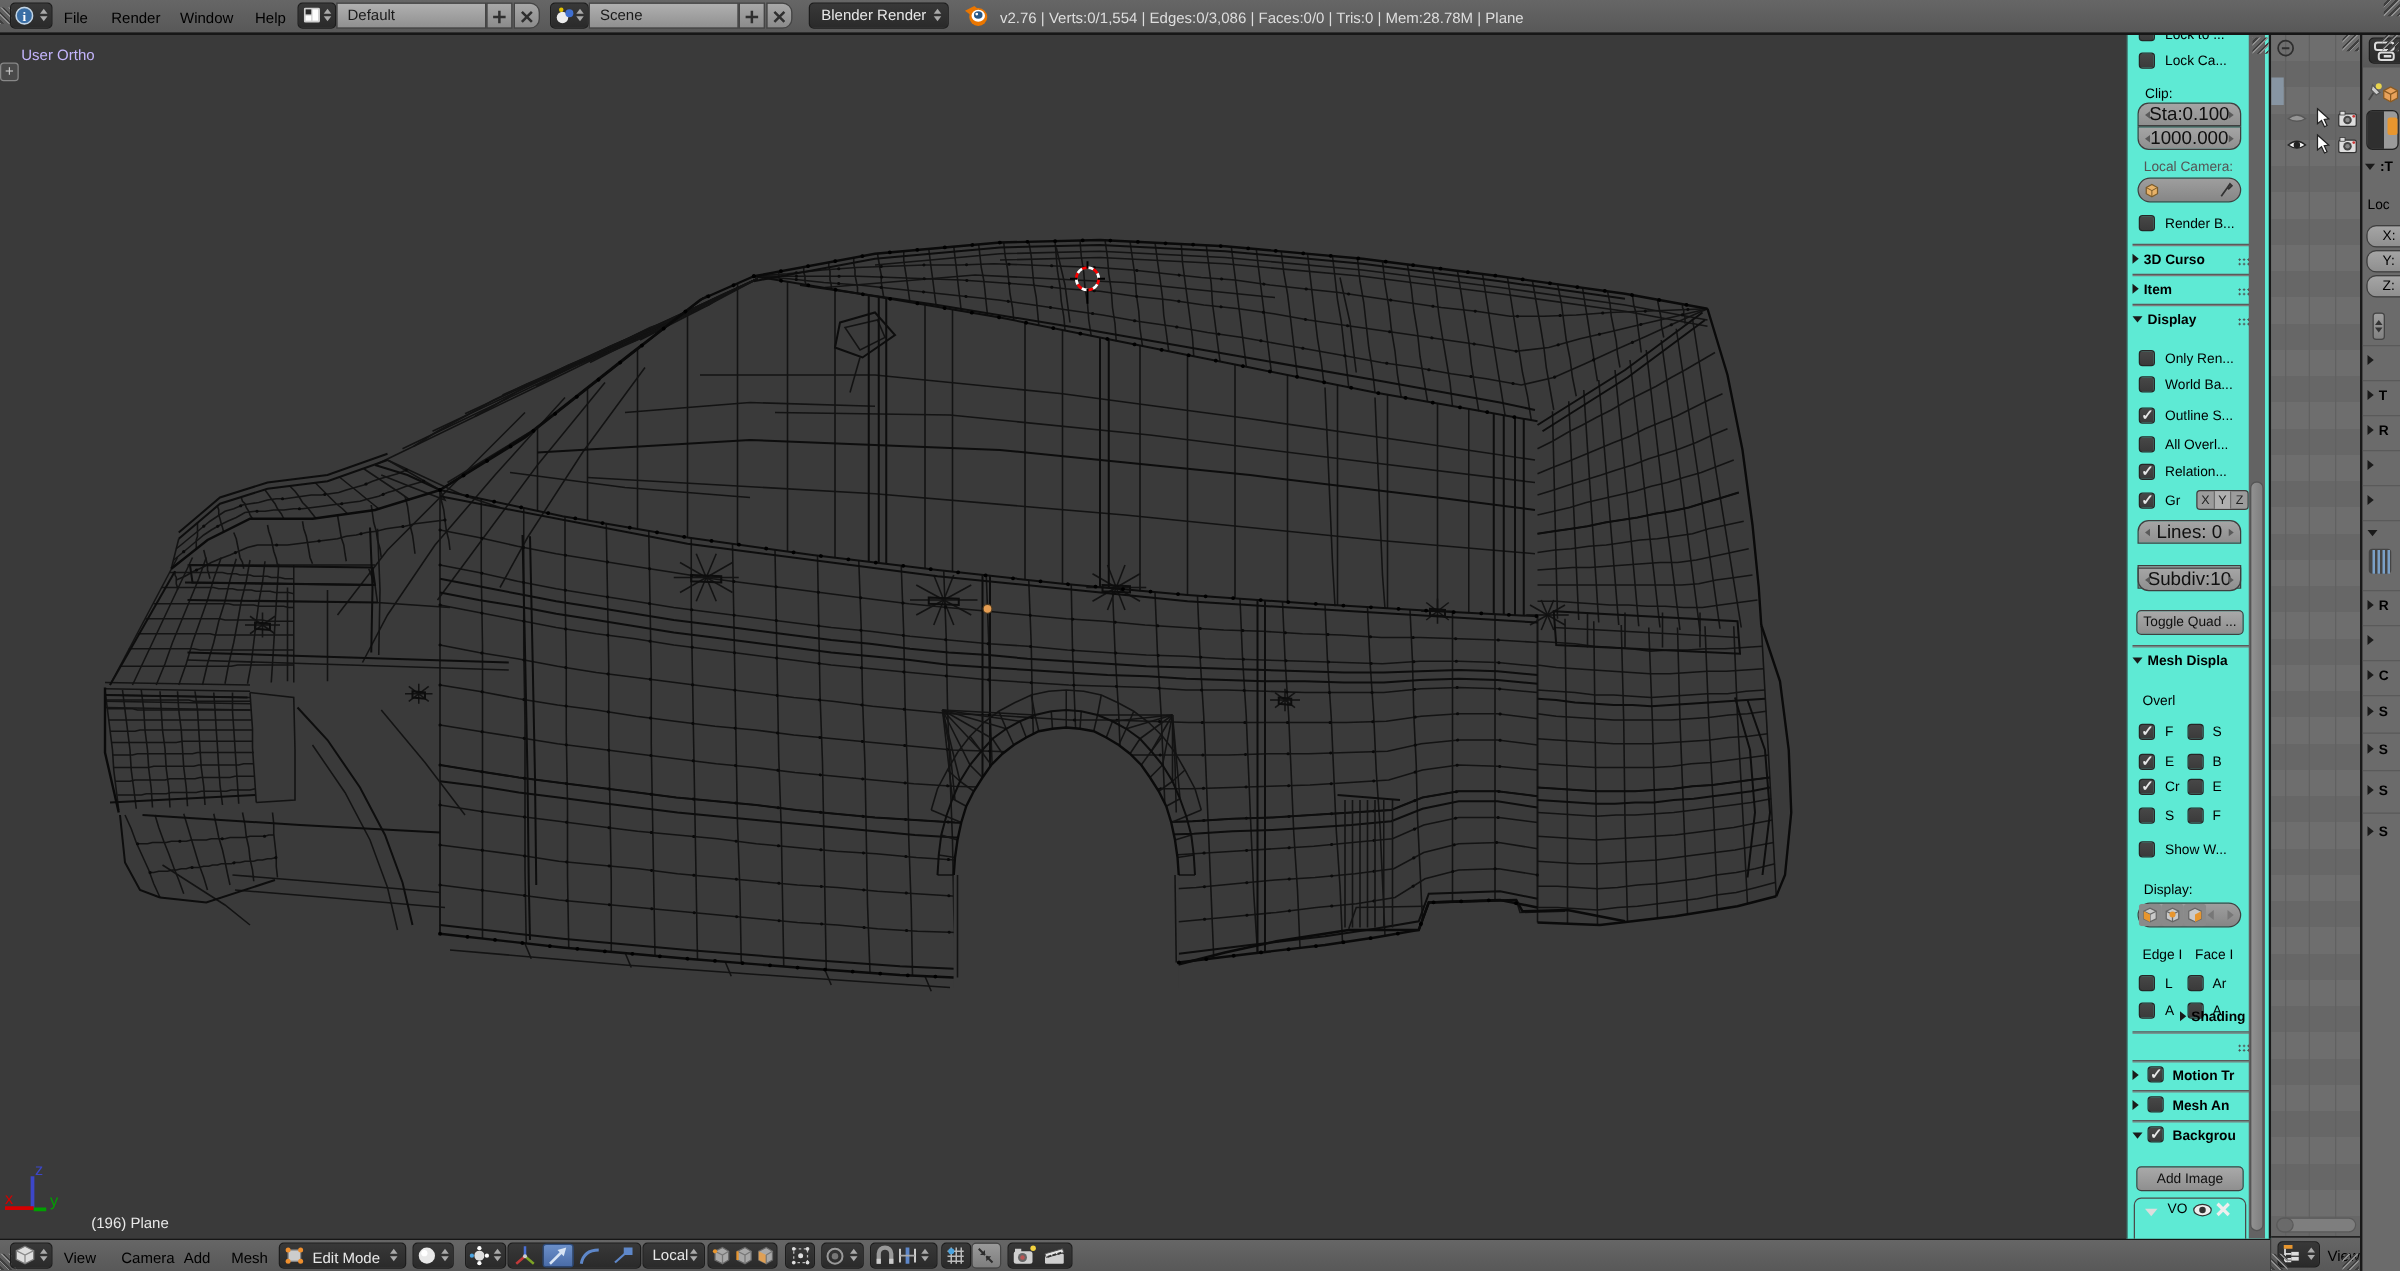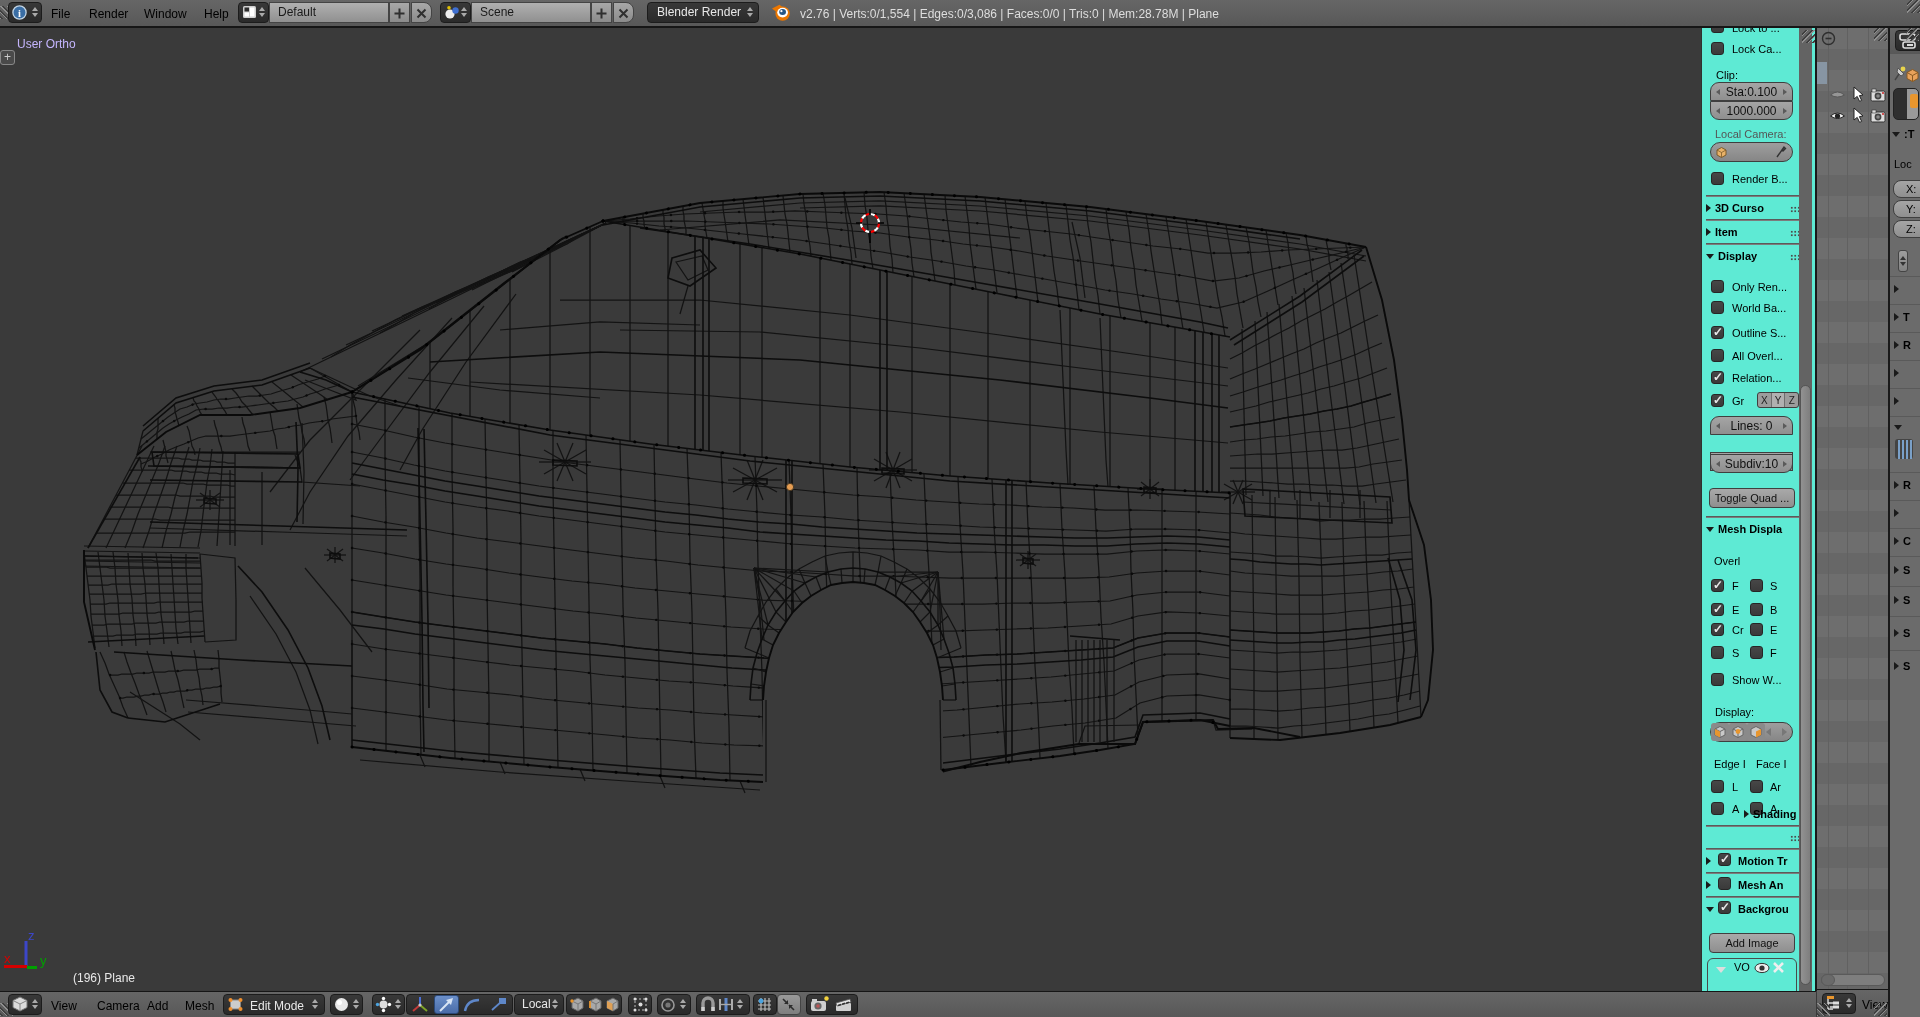--- a/index.html
+++ b/index.html
@@ -12,21 +12,21 @@
 .updn{position:absolute;display:inline-block;width:8px;height:14px;}
 .updn:before{content:"";position:absolute;left:1px;top:2px;border-left:3px solid transparent;border-right:3px solid transparent;border-bottom:4px solid #aaaaaa;}
 .updn:after{content:"";position:absolute;left:1px;bottom:2px;border-left:3px solid transparent;border-right:3px solid transparent;border-top:4px solid #aaaaaa;}
 .updn.dk:before{border-bottom-color:#333;}
 .updn.dk:after{border-top-color:#333;}
 
 .lfield{background:linear-gradient(#b0b0b0,#909090);border:1px solid #444;color:#1a1a1a;}
 .sqbtn{background:linear-gradient(#a8a8a8,#8b8b8b);border:1px solid #444;color:#1a1a1a;text-align:center;}
 
 .np{font-size:11px;color:#000;}
-.np .pill{position:absolute;left:8px;width:83px;height:19px;background:linear-gradient(#a5a5a5,#8f8f8f);border:1px solid #3f3f3f;border-radius:9px;color:#101010;text-align:center;line-height:18px;font-size:12px;}
+.np .pill{position:absolute;left:8px;width:83px;height:19px;background:linear-gradient(#a5a5a5,#8f8f8f);border:1px solid #3f3f3f;border-radius:9px;color:#101010;text-align:center;line-height:18px;font-size:15px;}
 .np .pill .ar{position:absolute;top:6px;width:0;height:0;border-top:3.5px solid transparent;border-bottom:3.5px solid transparent;}
 .np .pill .arl{left:5px;border-right:4px solid #5a5a5a;}
 .np .pill .arr{right:5px;border-left:4px solid #5a5a5a;}
 .cb{position:absolute;width:13px;height:13px;background:linear-gradient(#474747,#3a3a3a);border:1px solid #262626;border-radius:3px;}
 .cb.on:after{content:"✓";position:absolute;left:1px;top:-2px;color:#e8e8e8;font-size:12px;font-weight:bold;}
 .cblab{position:absolute;color:#000;font-size:11px;}
 .sep{position:absolute;left:4px;width:103px;height:1px;background:#5a5a5a;box-shadow:0 1px 0 #7c7c7c;}
 .phdr{position:absolute;left:4px;color:#000;font-size:11px;font-weight:bold;}
 .tri{display:inline-block;width:0;height:0;margin-right:4px;}
 .trir{border-top:4px solid transparent;border-bottom:4px solid transparent;border-left:5px solid #1a1a1a;}

